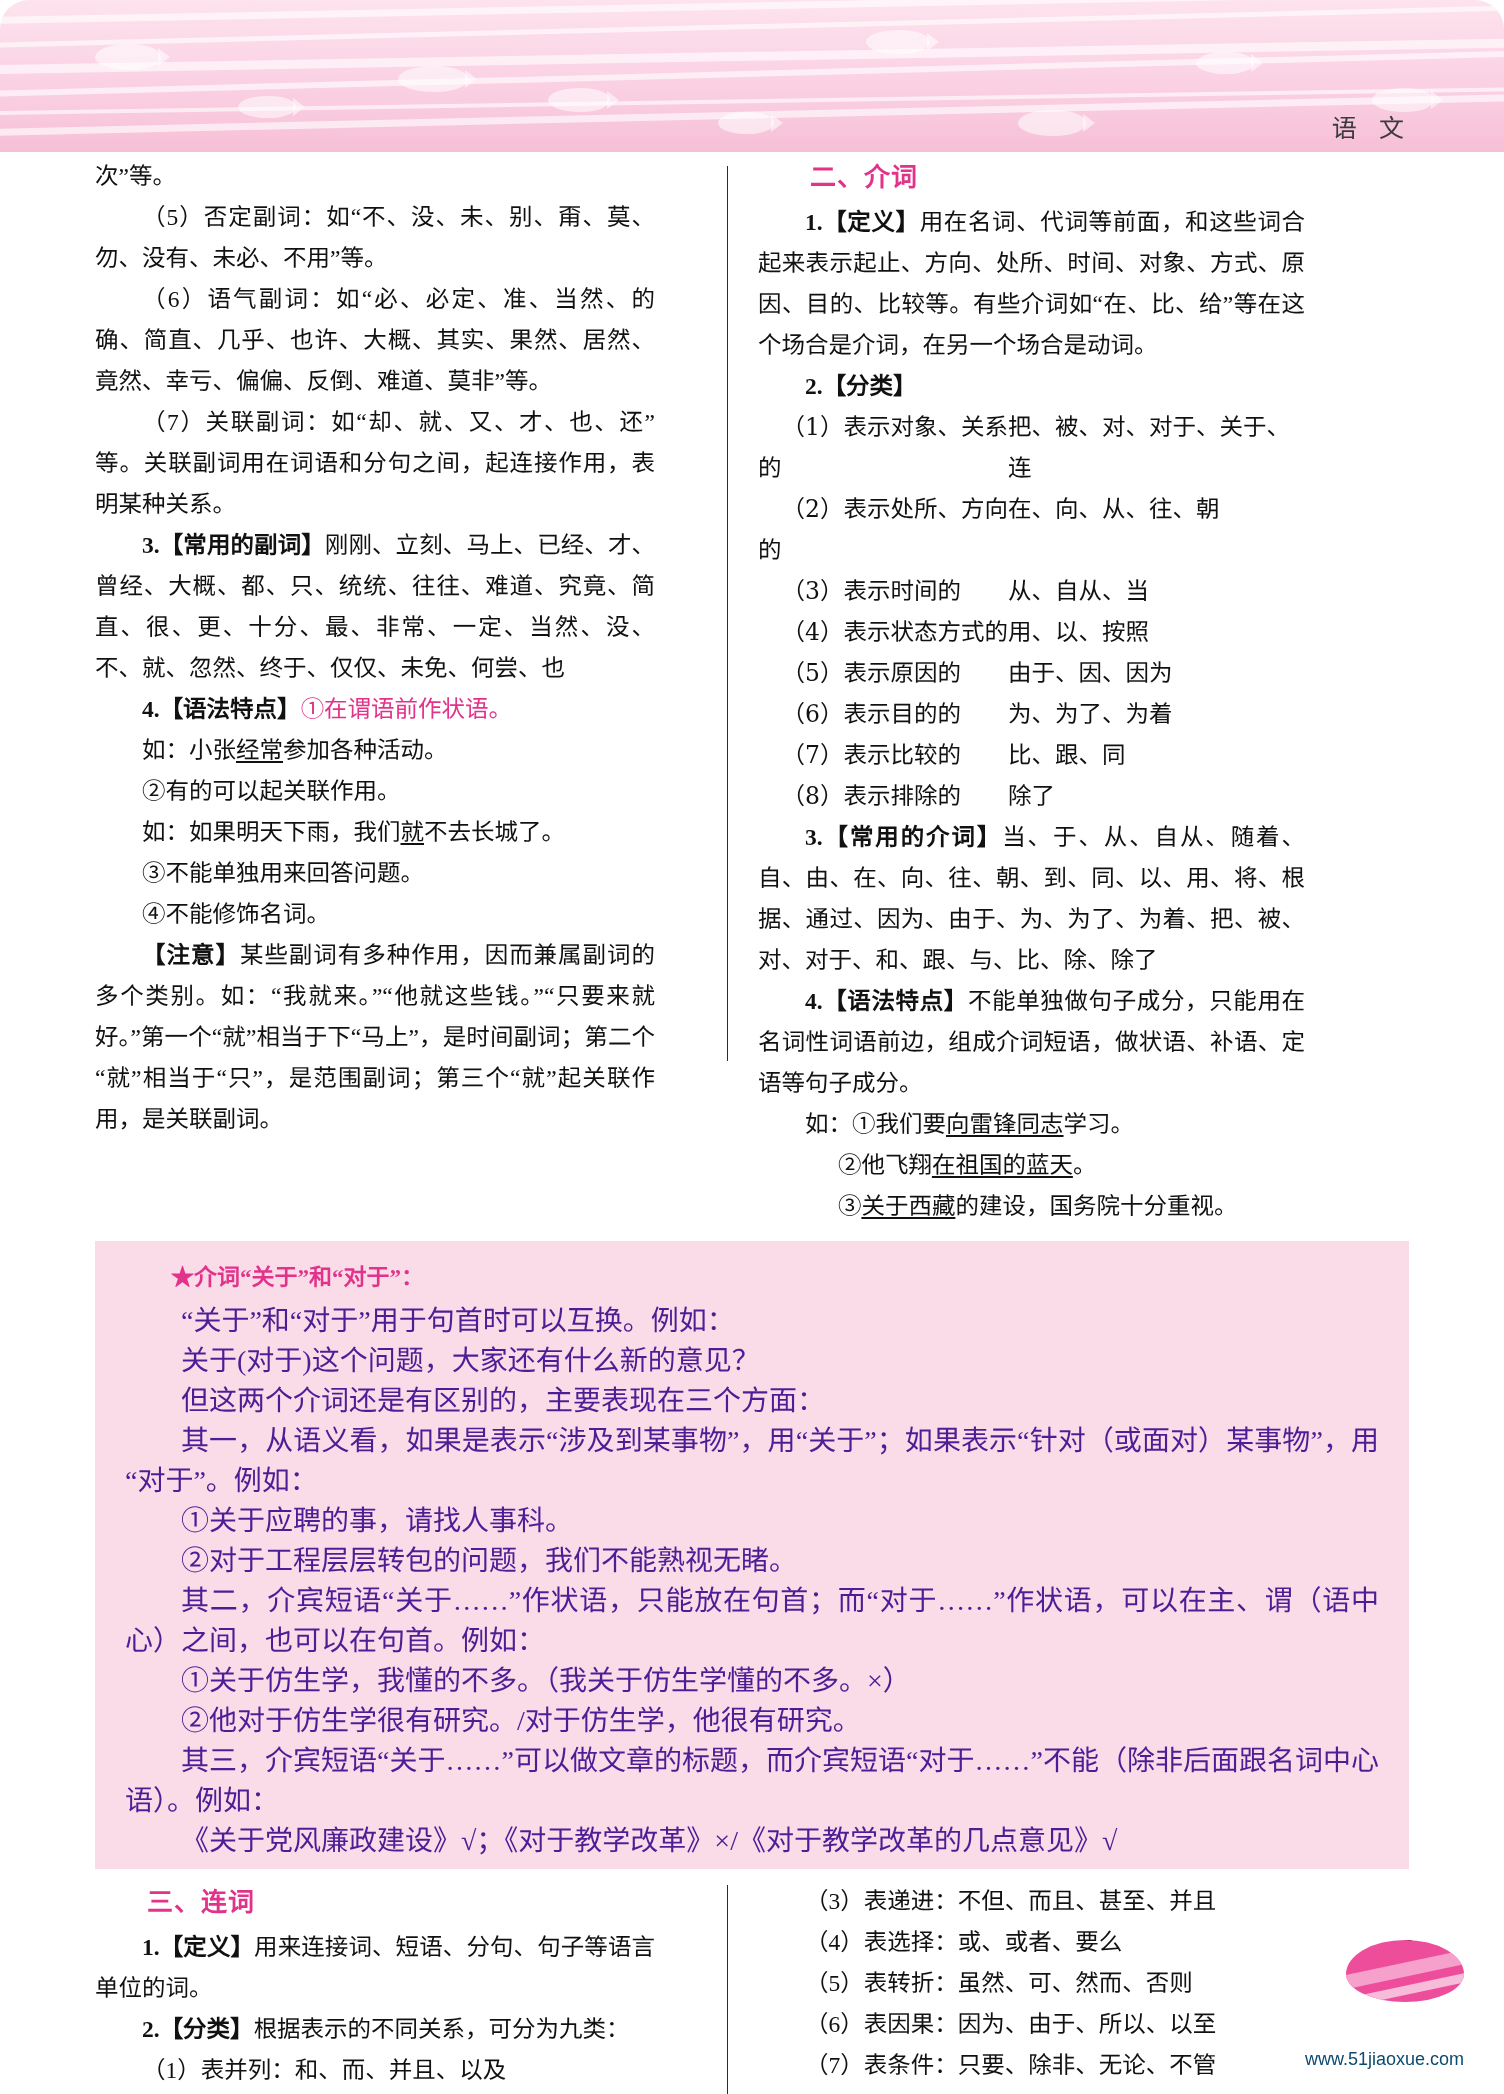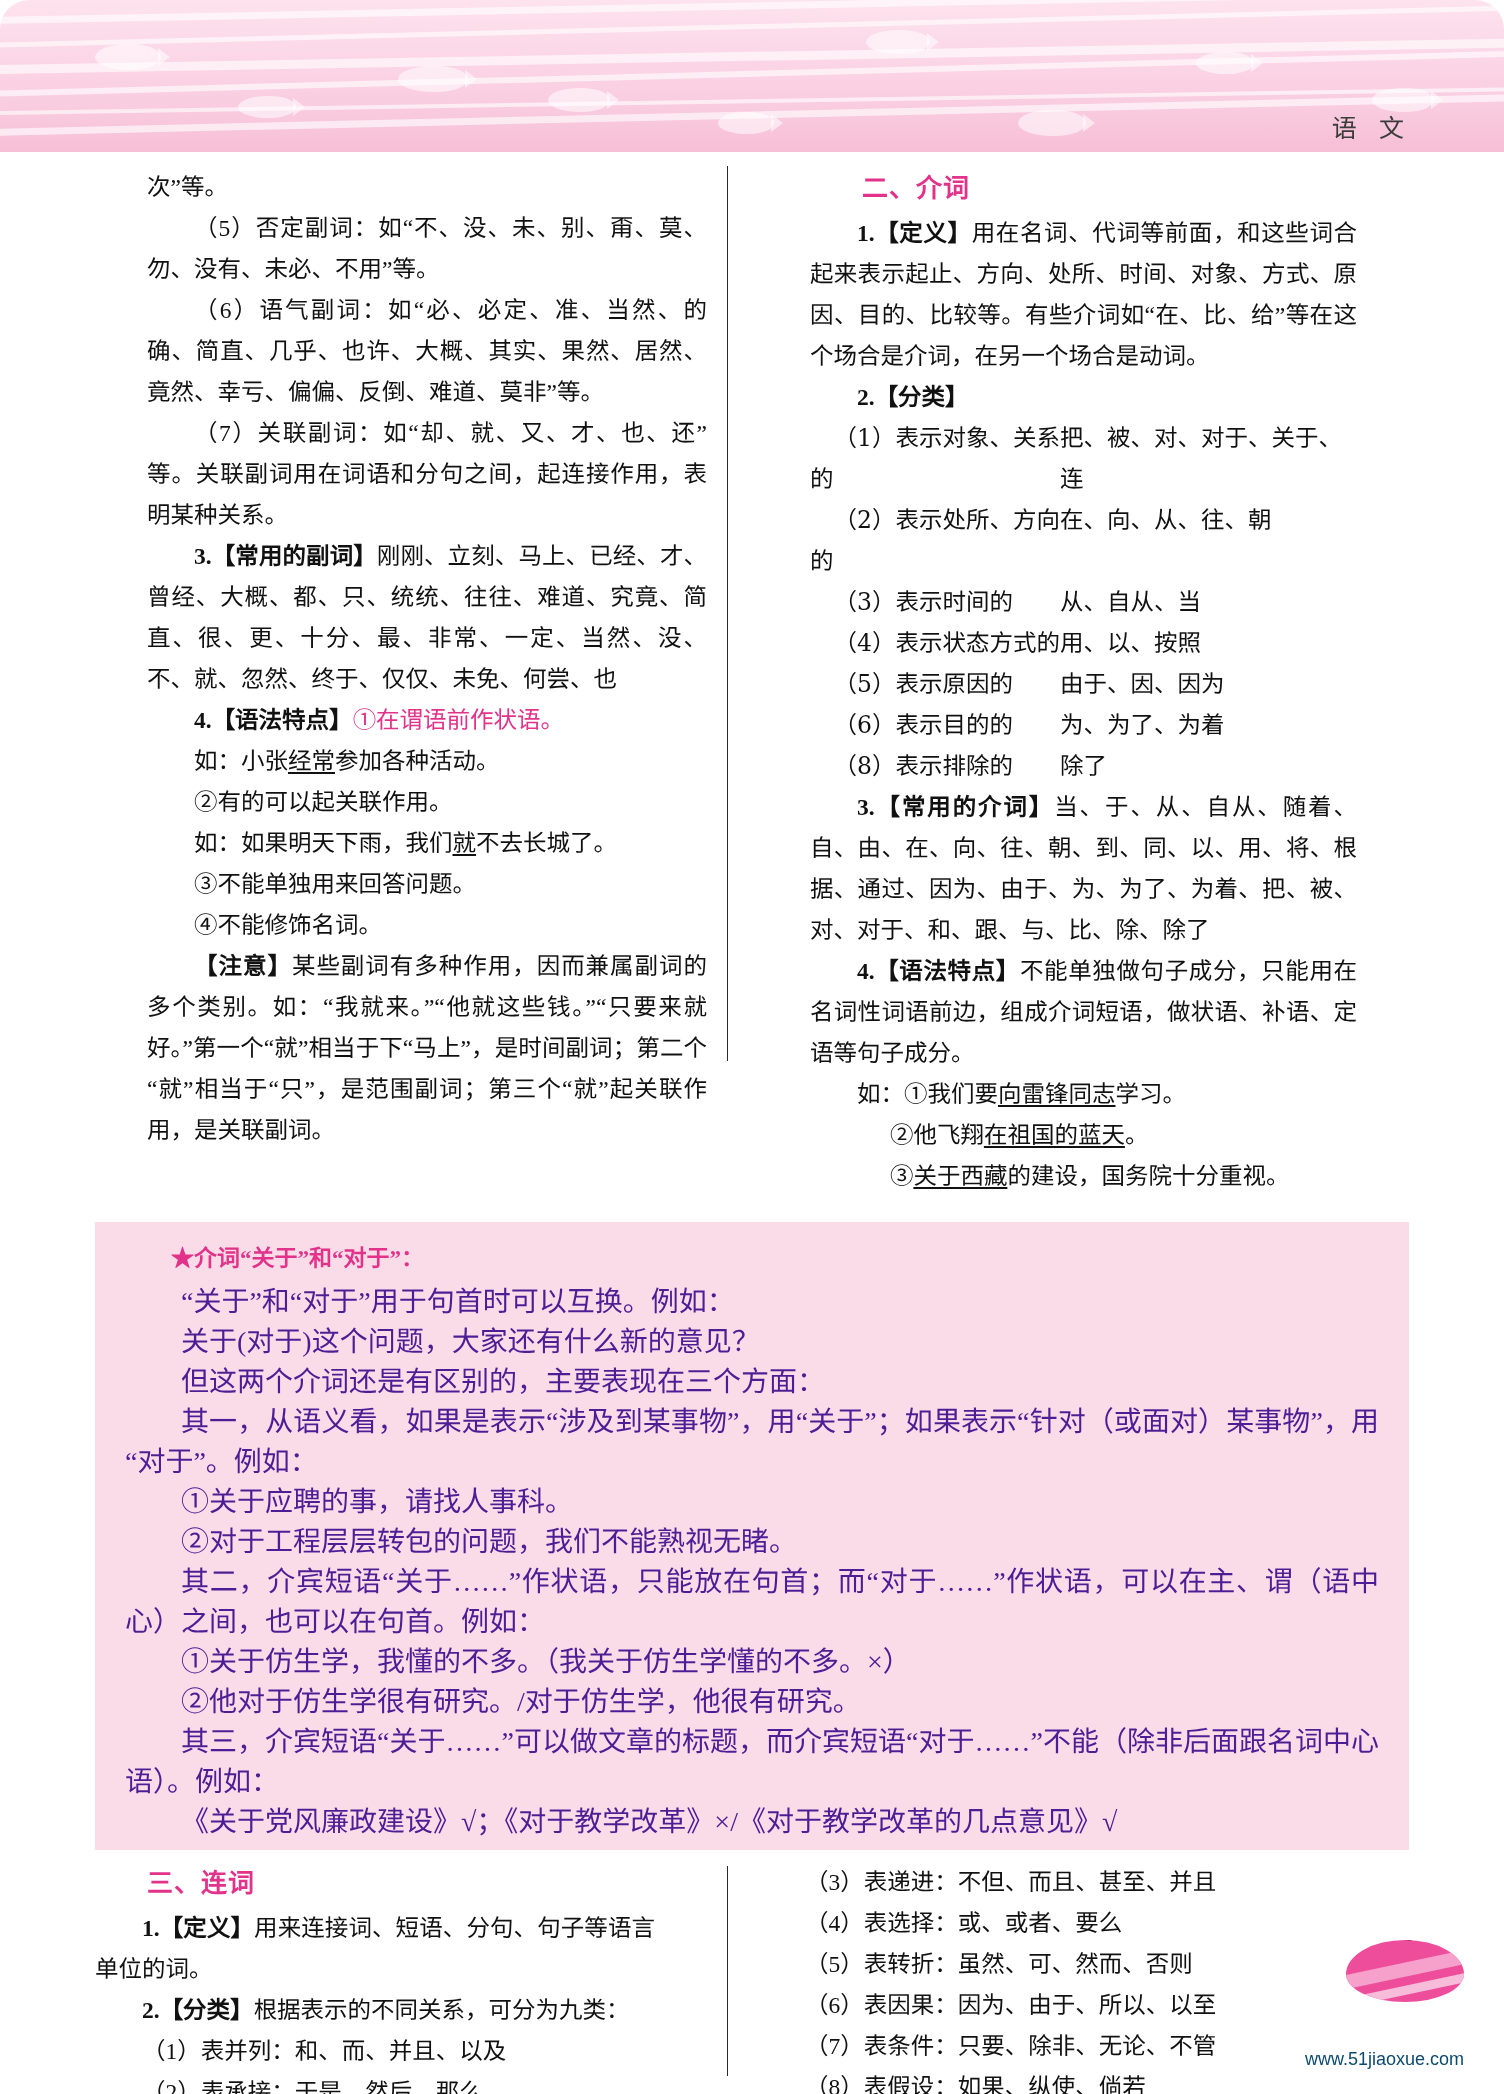--- a/index.html
+++ b/index.html
@@ -66,24 +66,23 @@
   .content {
     position: absolute;
     left: 0;
     top: 152px;
     width: 1504px;
   }
 
   .cols {
     position: relative;
     display: flex;
-    padding: 15px 95px;
+    padding: 4px 95px;
     box-sizing: border-box;
     width: 1504px;
-    justify-content: center;
   }
   .col {
     width: 605px;
     box-sizing: border-box;
   }
   .col.left  { padding-right: 45px; }
   .col.right { padding-left: 58px; }
   .col-divider {
     position: absolute;
     left: 727px;
@@ -302,20 +301,24 @@
           <div class="lab">（4）表示状态方式的</div>
           <div class="ex">用、以、按照</div>
         </div>
         <div class="clsrow kai">
           <div class="lab">（5）表示原因的</div>
           <div class="ex">由于、因、因为</div>
         </div>
         <div class="clsrow kai">
           <div class="lab">（6）表示目的的</div>
           <div class="ex">为、为了、为着</div>
+        </div>
+        <div class="clsrow kai">
+          <div class="lab">（7）表示比较的</div>
+          <div class="ex">比、跟、同</div>
         </div>
         <div class="clsrow kai">
           <div class="lab">（8）表示排除的</div>
           <div class="ex">除了</div>
         </div>
 
         <p class="t ind"><span class="bold-br">3.【常用的介词】</span><span class="kai">当、于、从、自从、随着、自、由、在、向、往、朝、到、同、以、用、将、根据、通过、因为、由于、为、为了、为着、把、被、对、对于、和、跟、与、比、除、除了</span></p>
 
         <p class="t ind"><span class="bold-br">4.【语法特点】</span><span>不能单独做句子成分，只能用在名词性词语前边，组成介词短语，做状语、补语、定语等句子成分。</span></p>
 

